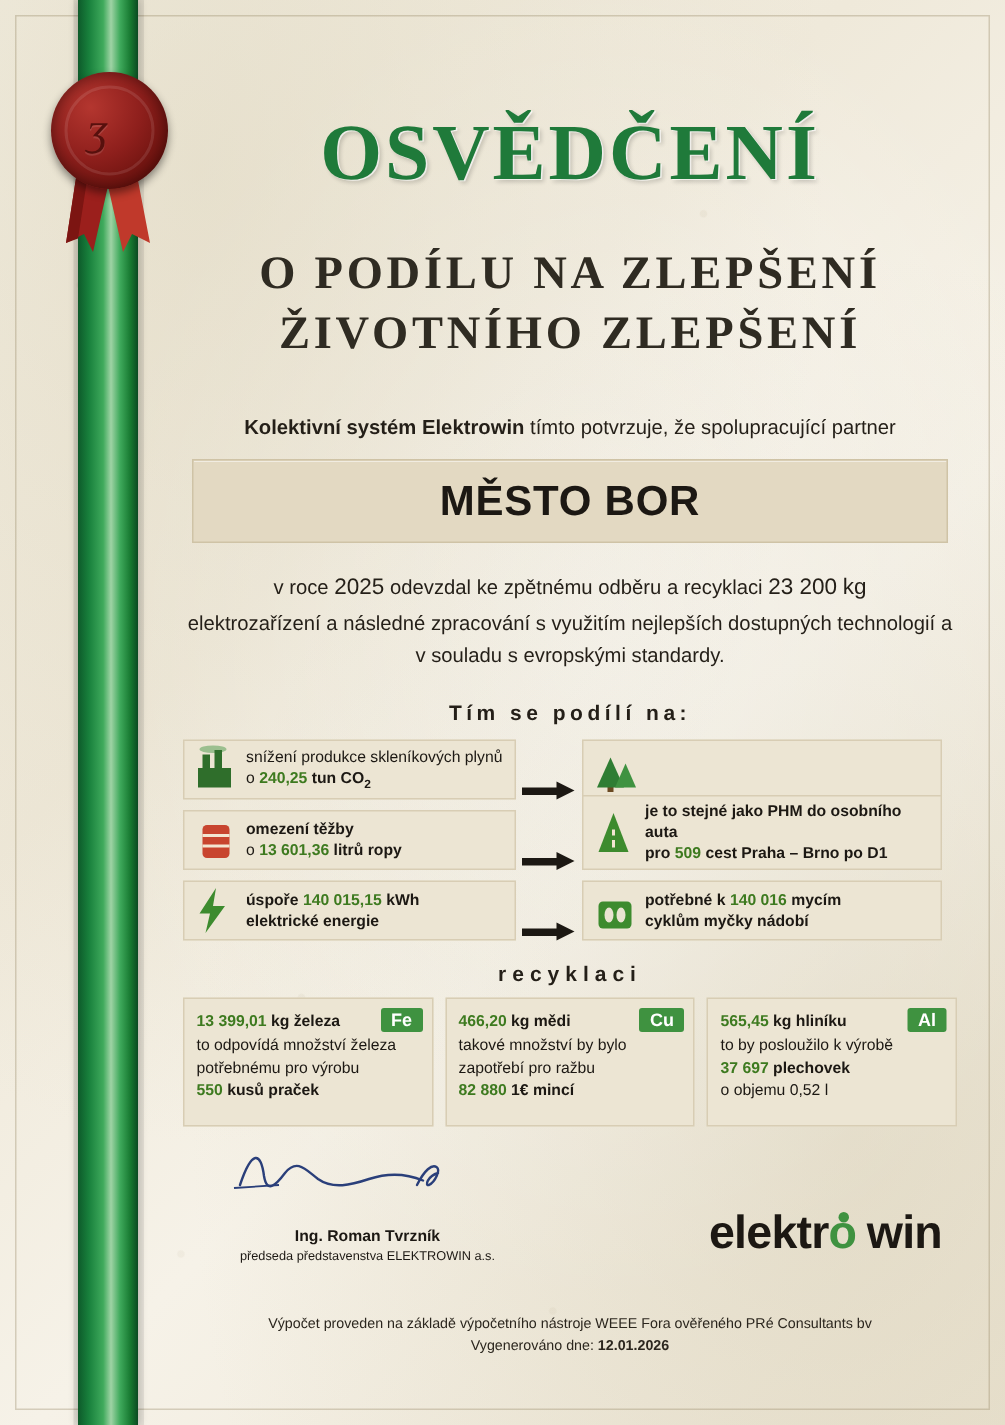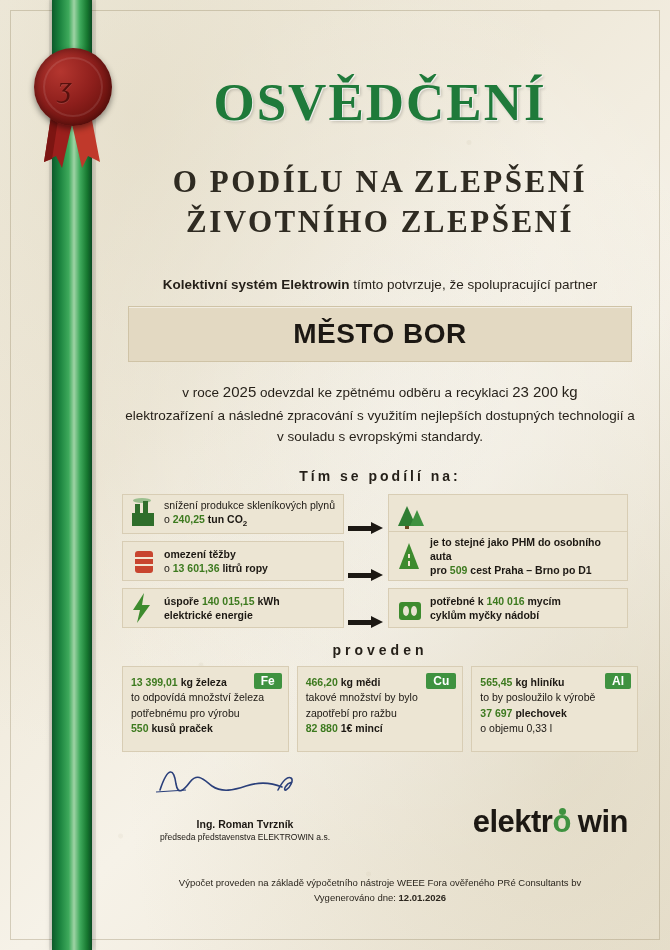--- a/index.html
+++ b/index.html
@@ -391,21 +391,21 @@
               <b>potřebné k</b>
               <b class="num">140 016</b>
               <b>mycím</b>
             </div>
             <div><b>cyklům myčky nádobí</b></div>
           </div>
         </div>
       </div>
     </div>
 
-    <div class="recy-head">proveden</div>
+    <div class="recy-head">recyklaci</div>
 
     <div class="cards">
 
       <div class="card">
         <div class="badge">Fe</div>
         <div class="line">
           <b class="num">13 399,01</b>
           <b>kg železa</b>
         </div>
         <div class="line">to odpovídá množství železa</div>
@@ -434,21 +434,21 @@
         <div class="badge">Al</div>
         <div class="line">
           <b class="num">565,45</b>
           <b>kg hliníku</b>
         </div>
         <div class="line">to by posloužilo k výrobě</div>
         <div class="line">
           <b class="num">37 697</b>
           <b>plechovek</b>
         </div>
-        <div class="line">o objemu 0,33 l</div>
+        <div class="line">o objemu 0,52 l</div>
       </div>
     </div>
 
     <div class="footer">
       <div class="sig-wrap">
         <div class="sig">
           <svg width="190" height="44" viewBox="0 0 190 44">
             <path d="M10,30 C18,6 24,8 26,24 C28,36 34,30 40,22 C48,12 54,20 62,26 C72,33 84,30 96,26 C108,22 120,22 132,27" stroke="#2a3f7a" stroke-width="1.6" fill="none" stroke-linecap="round"></path>
             <path d="M128,30 C133,20 138,16 141,18 C144,20 140,28 136,30 C133,31 135,24 142,22" stroke="#2a3f7a" stroke-width="1.6" fill="none" stroke-linecap="round"></path>
             <path d="M6,32 L36,30" stroke="#2a3f7a" stroke-width="1.2" fill="none"></path>

